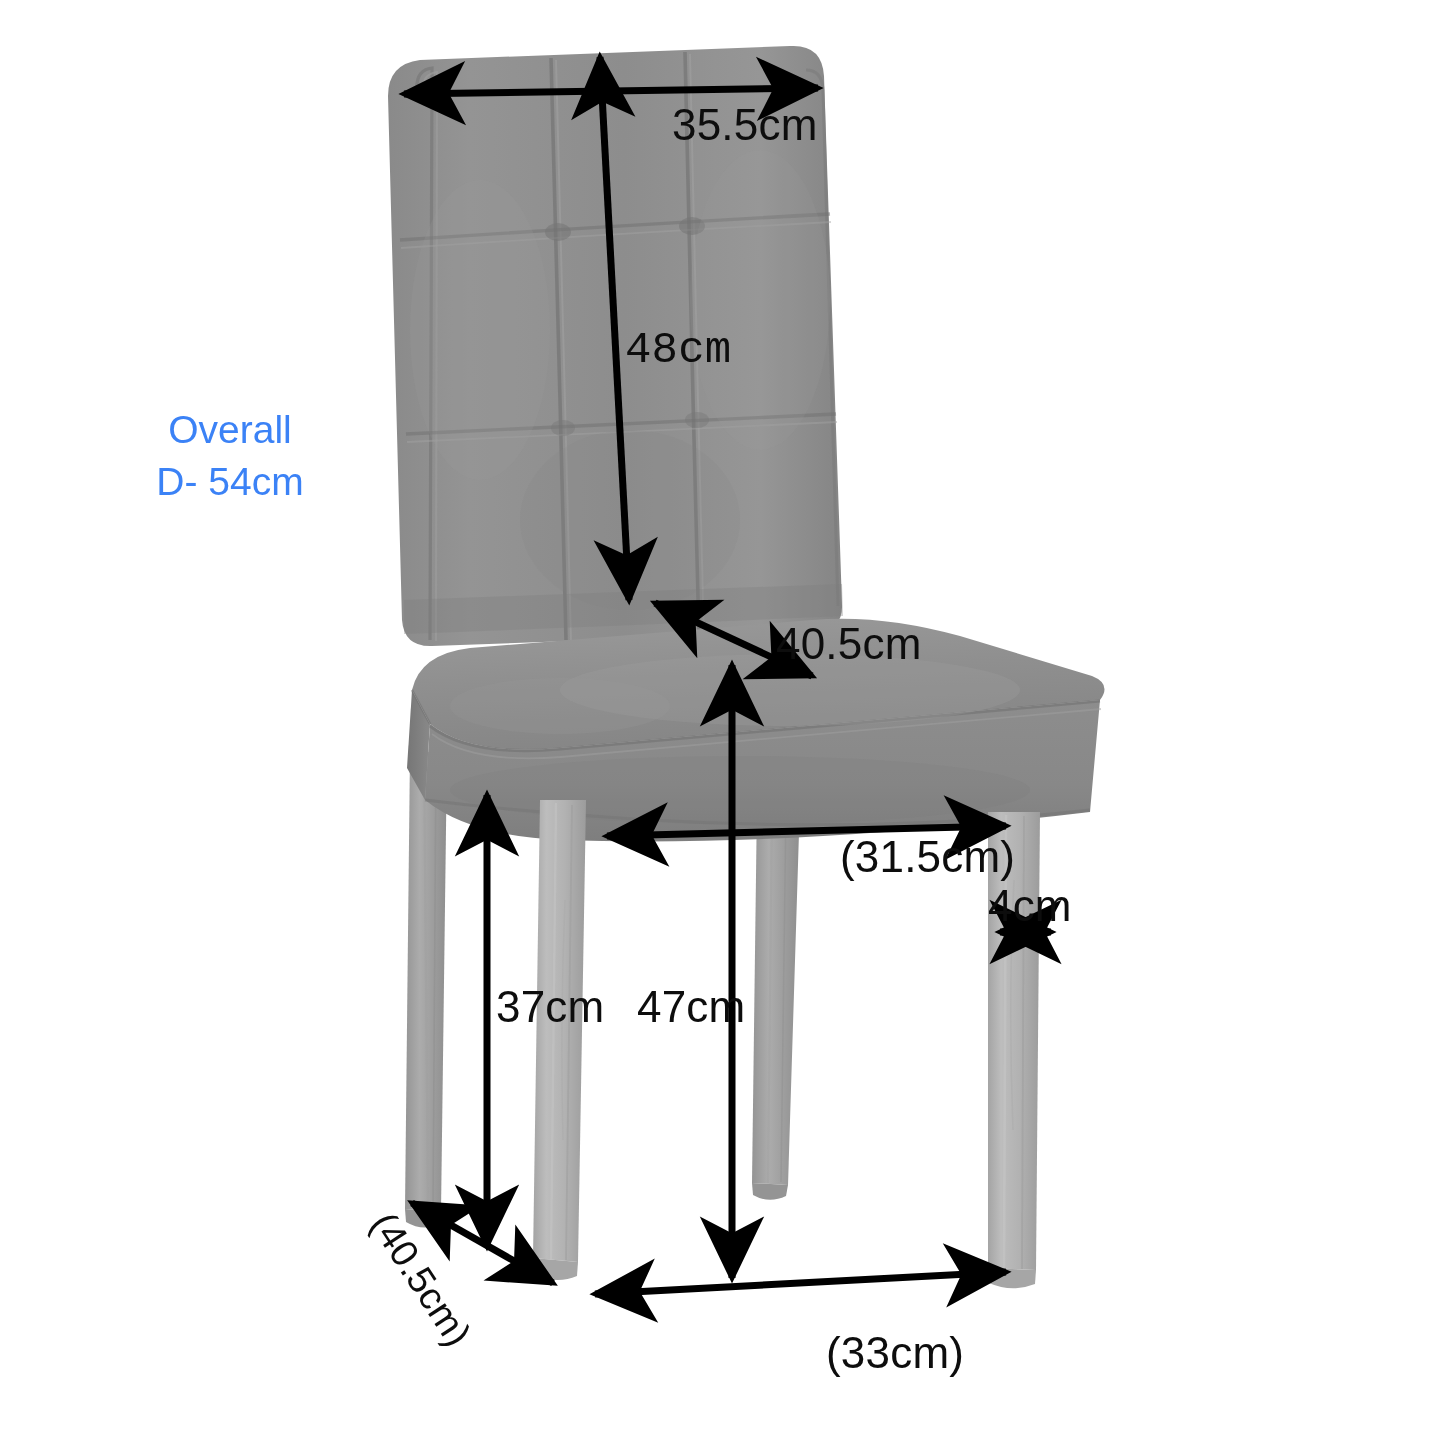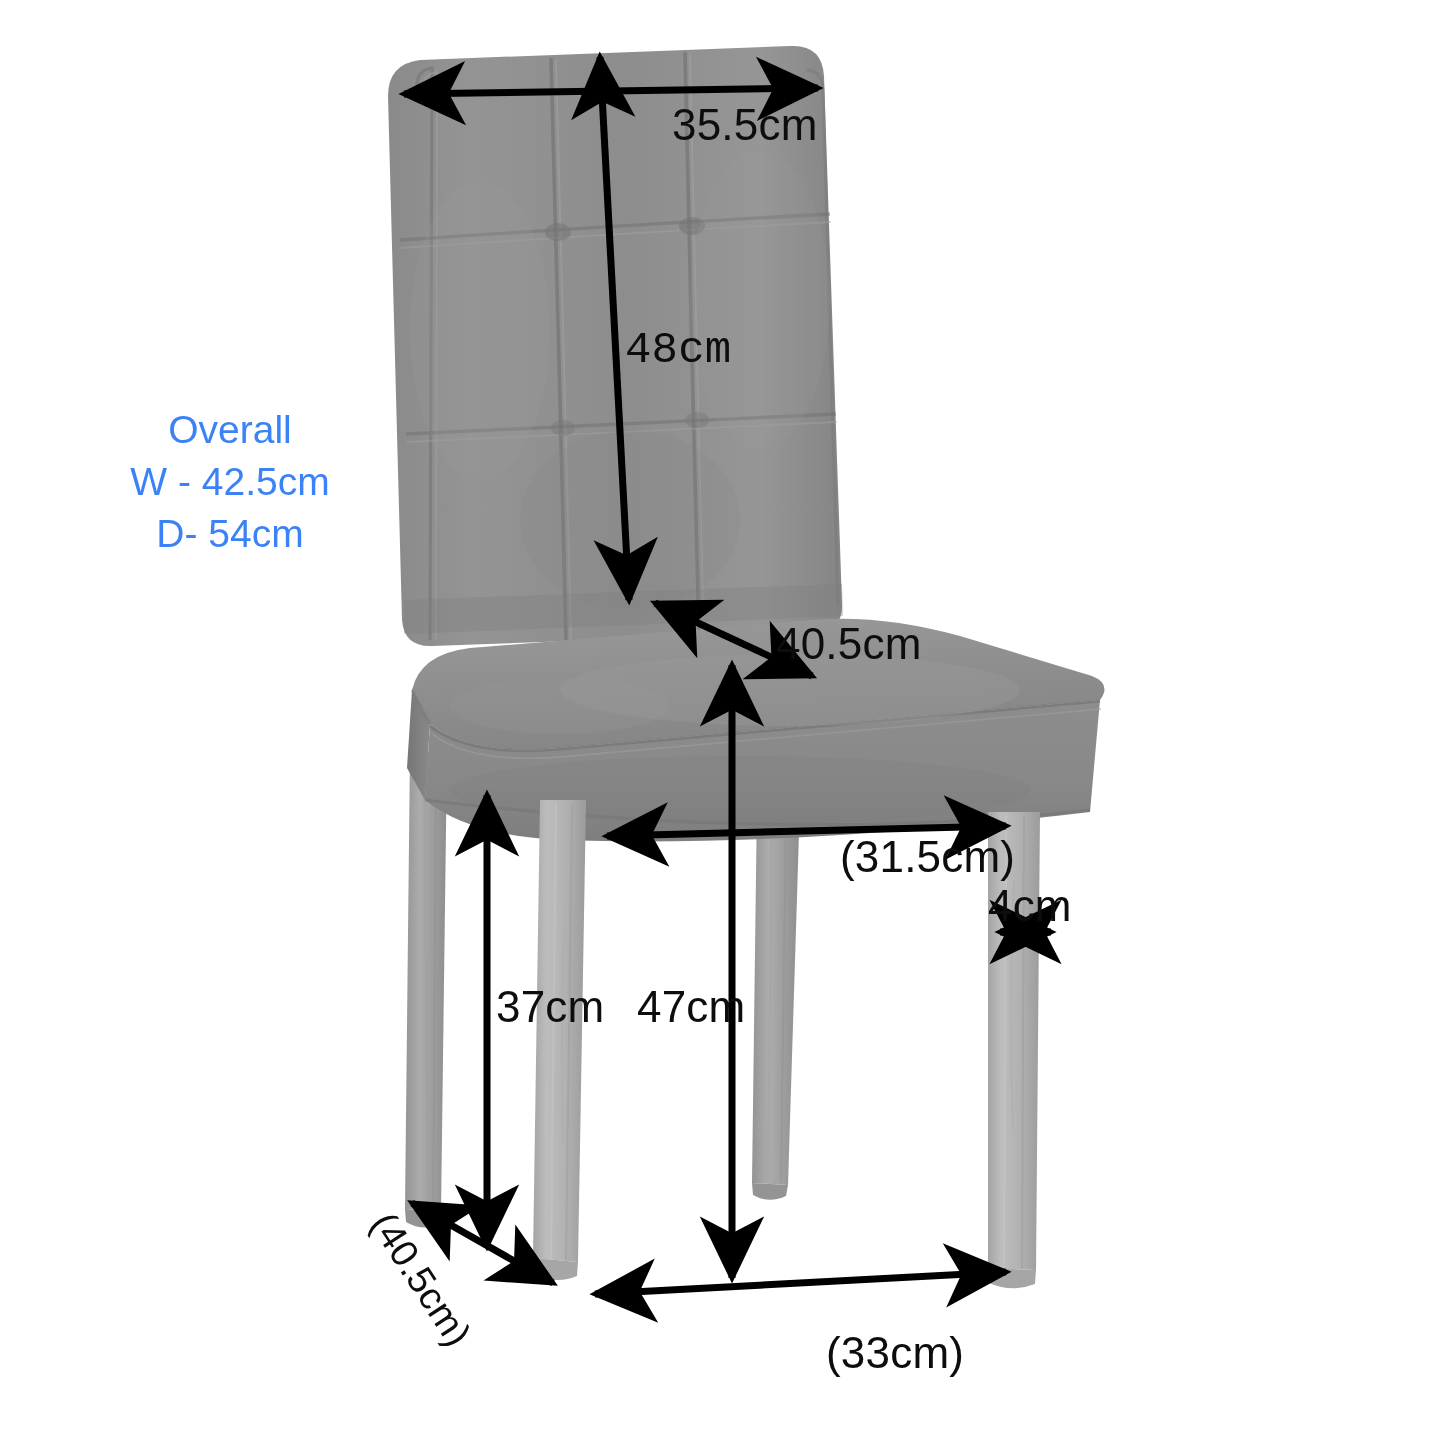--- a/index.html
+++ b/index.html
@@ -227,21 +227,20 @@
       <line x1="732" y1="665" x2="732" y2="1278" marker-start="url(#arrowStart)" marker-end="url(#arrowEnd)"></line>
 
       <line x1="412" y1="1203" x2="553" y2="1283" marker-start="url(#arrowStart)" marker-end="url(#arrowEnd)"></line>
 
       <line x1="595" y1="1294" x2="1006" y2="1272" marker-start="url(#arrowStart)" marker-end="url(#arrowEnd)"></line>
     </g>
   </svg>
 
   <div id="overall-block">
     <div>Overall</div>
-    <div>W - 42.5cm</div>
     <div>D- 54cm</div>
   </div>
 
   <div class="lbl dim-lbl" style="left:672px; top:103px;">35.5cm</div>
 
   <div class="lbl dim-lbl" style="left:625px; top:328px;font-family:Liberation Mono, monospace;">48cm</div>
 
   <div class="lbl dim-lbl" style="left:776px; top:622px;">40.5cm</div>
 
   <div class="lbl dim-lbl" style="left:840px; top:835px;">(31.5cm)</div>

